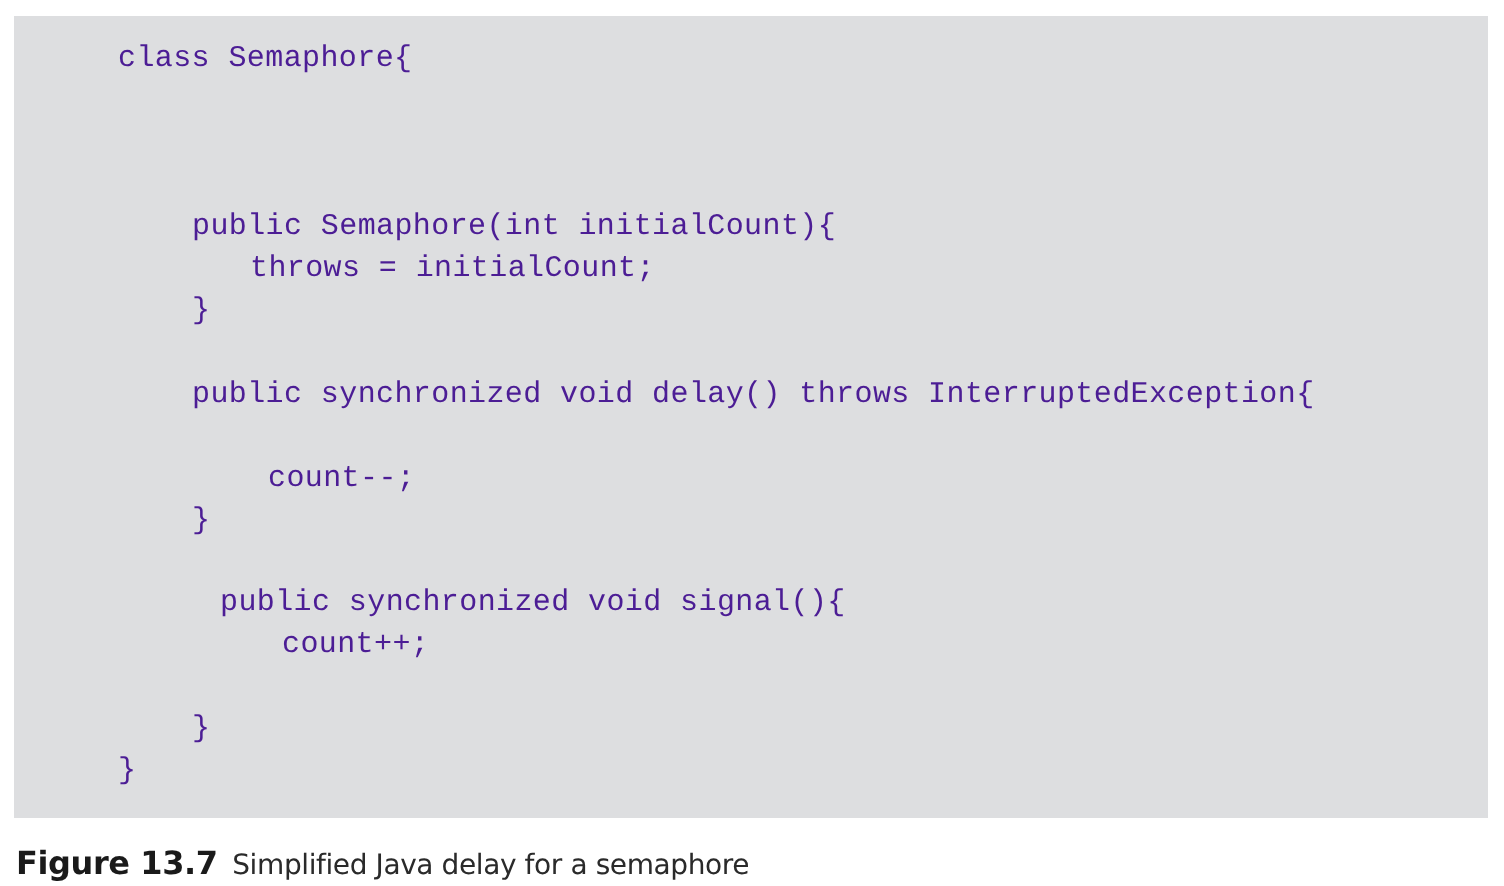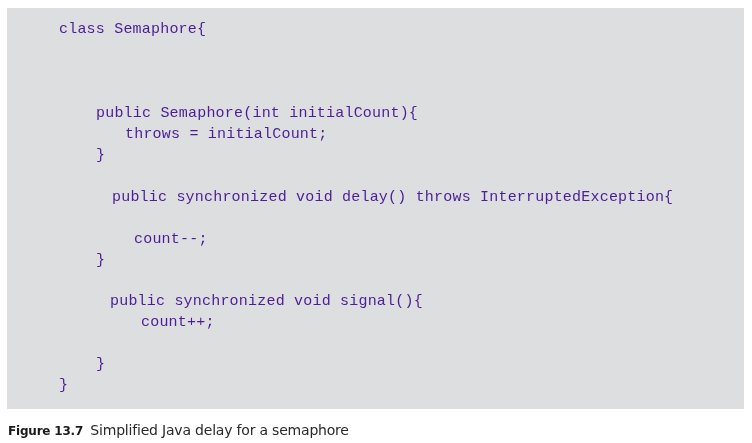--- a/index.html
+++ b/index.html
@@ -37,34 +37,34 @@
       left: 8px;
       top: 422px;
       font-family: "DejaVu Sans", "Liberation Sans", sans-serif;
       font-size: 14px;
       color: #2a2a2a;
       white-space: nowrap;
       letter-spacing: -0.2px;
     }
     .caption-label {
       font-weight: bold;
-      font-size: 12px;
+      font-size: 16px;
       color: #1a1a1a;
       margin-right: 3px;
     }
   </style>
 </head>
 <body>
 
 <div class="code-box">
   <div class="code-line" style="top:13px; left:32px;">class Semaphore{</div>
   <div class="code-line" style="top:97px; left:69px;">public Semaphore(int initialCount){</div>
   <div class="code-line" style="top:118px; left:98px;">throws = initialCount;</div>
   <div class="code-line" style="top:139px; left:69px;">}</div>
-  <div class="code-line" style="top:181px; left:85px;">public synchronized void delay() throws InterruptedException{</div>
+  <div class="code-line" style="top:181px; left:69px;">public synchronized void delay() throws InterruptedException{</div>
   <div class="code-line" style="top:223px; left:107px;text-align:right;">count--;</div>
   <div class="code-line" style="top:244px; left:69px;">}</div>
   <div class="code-line" style="top:285px; left:83px;">public synchronized void signal(){</div>
   <div class="code-line" style="top:306px; left:114px;">count++;</div>
   <div class="code-line" style="top:348px; left:69px;">}</div>
   <div class="code-line" style="top:369px; left:32px;">}</div>
 </div>
 
 <div class="caption">
   <span class="caption-label">Figure 13.7</span>

